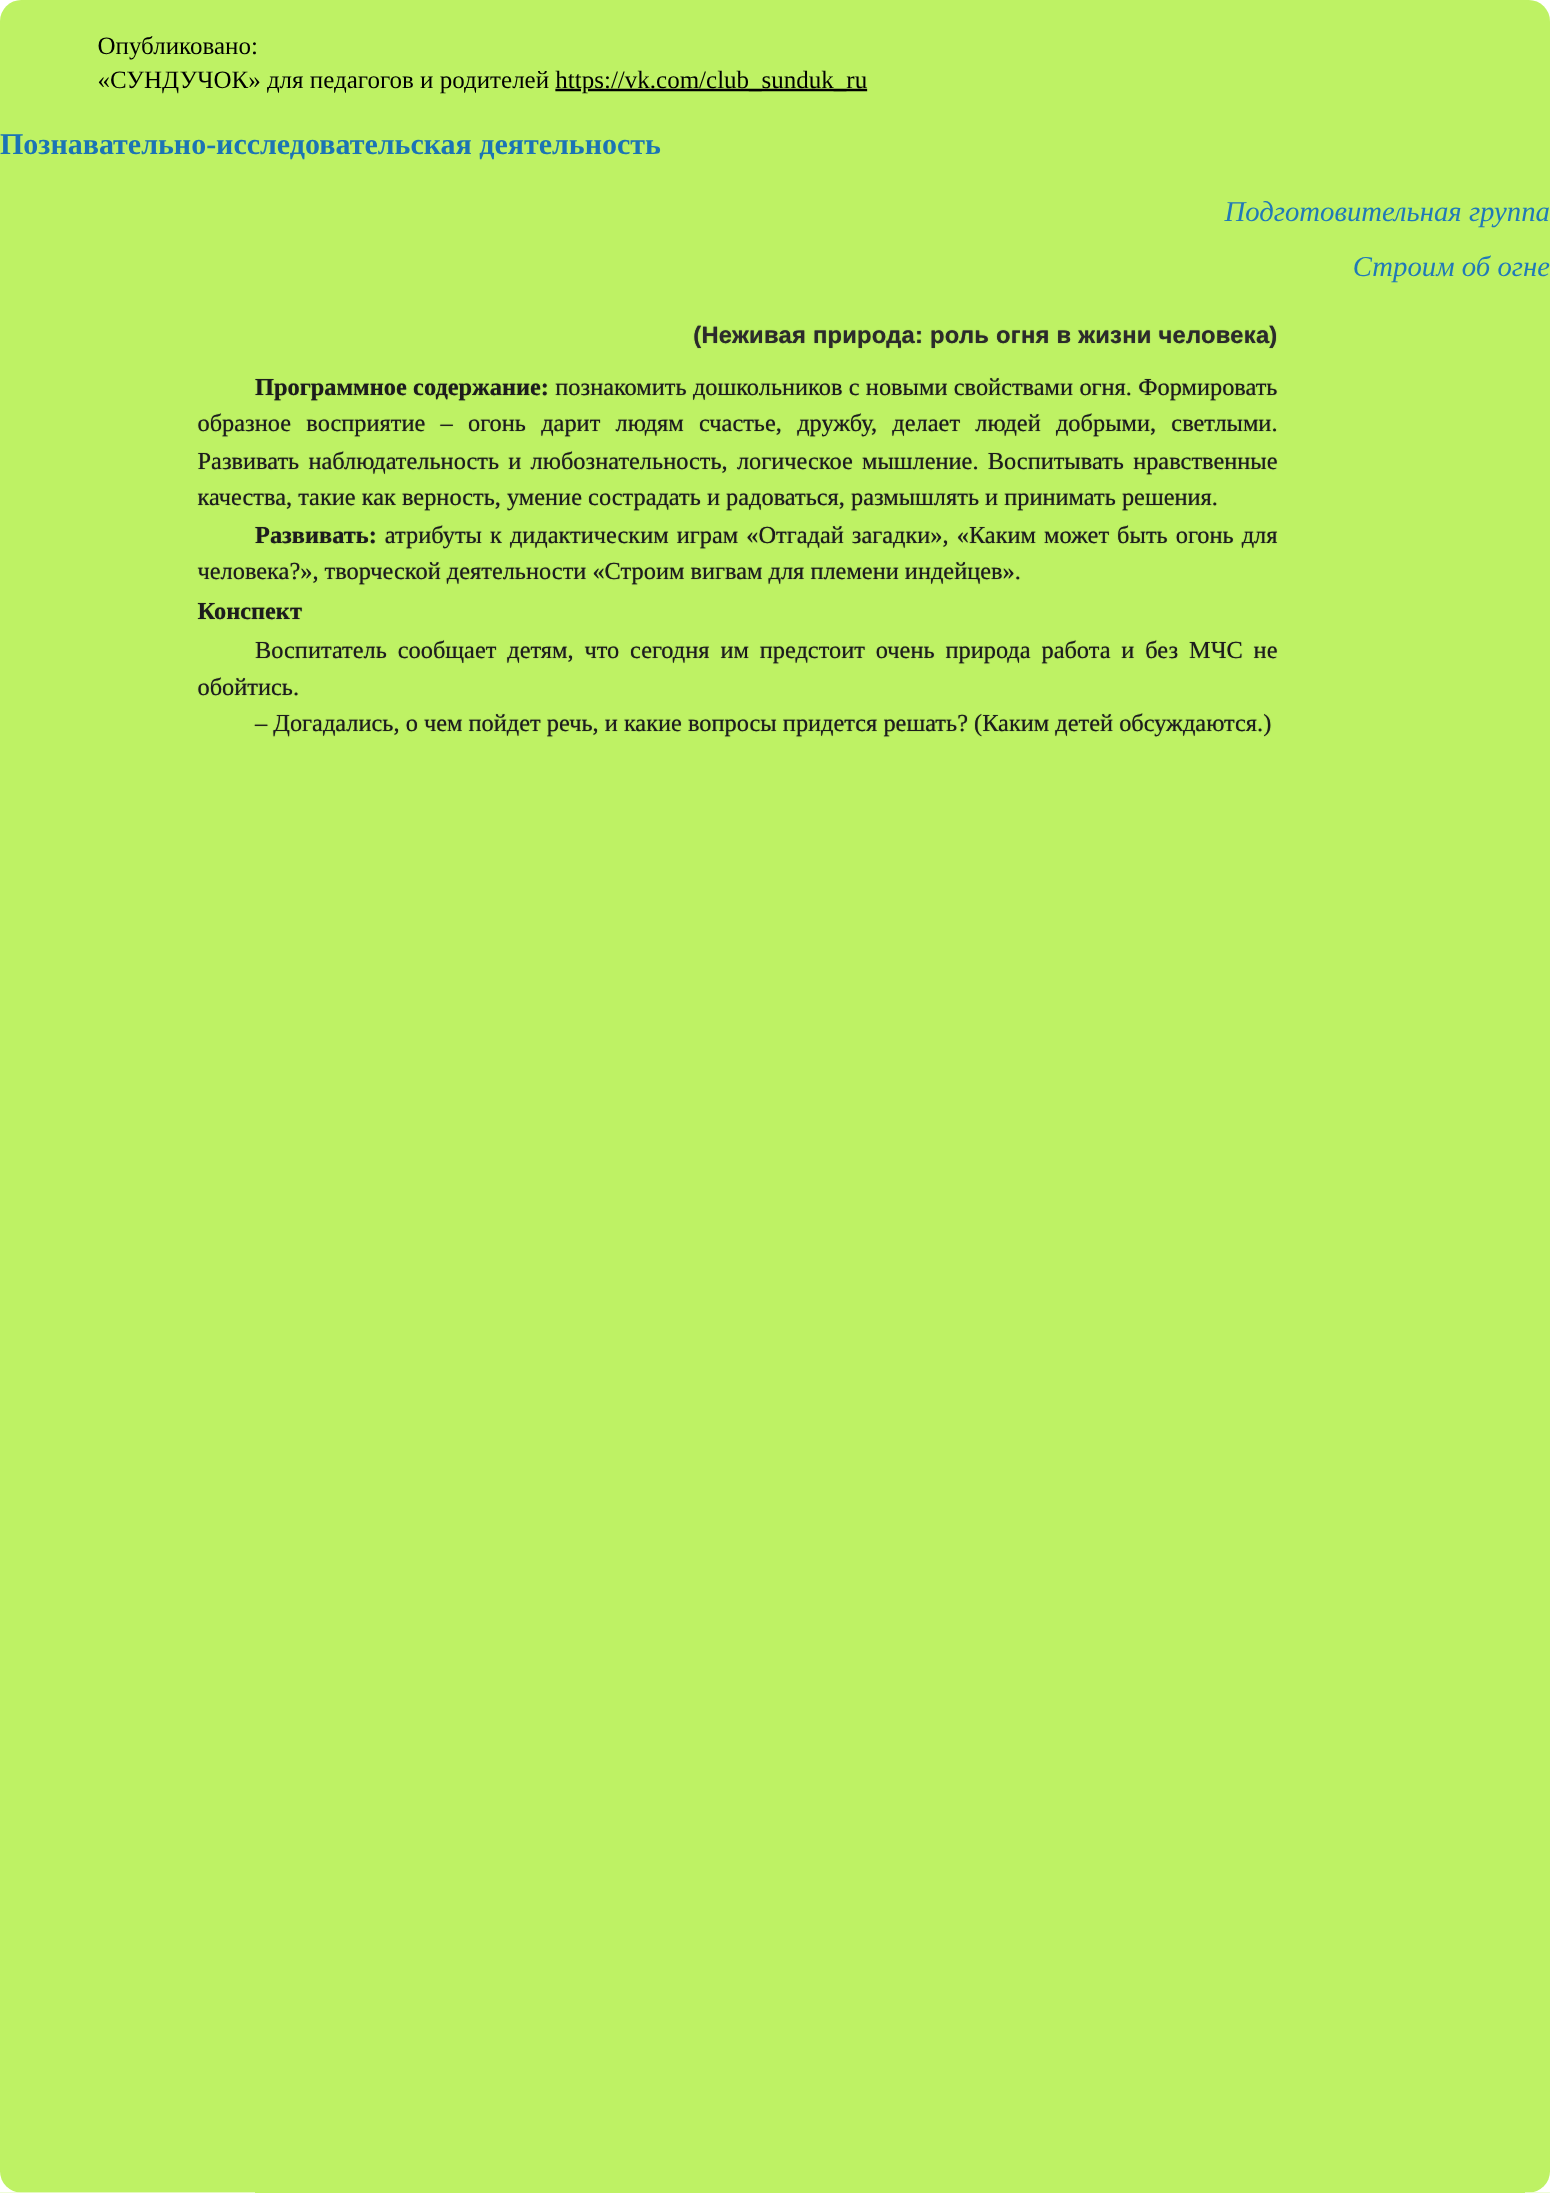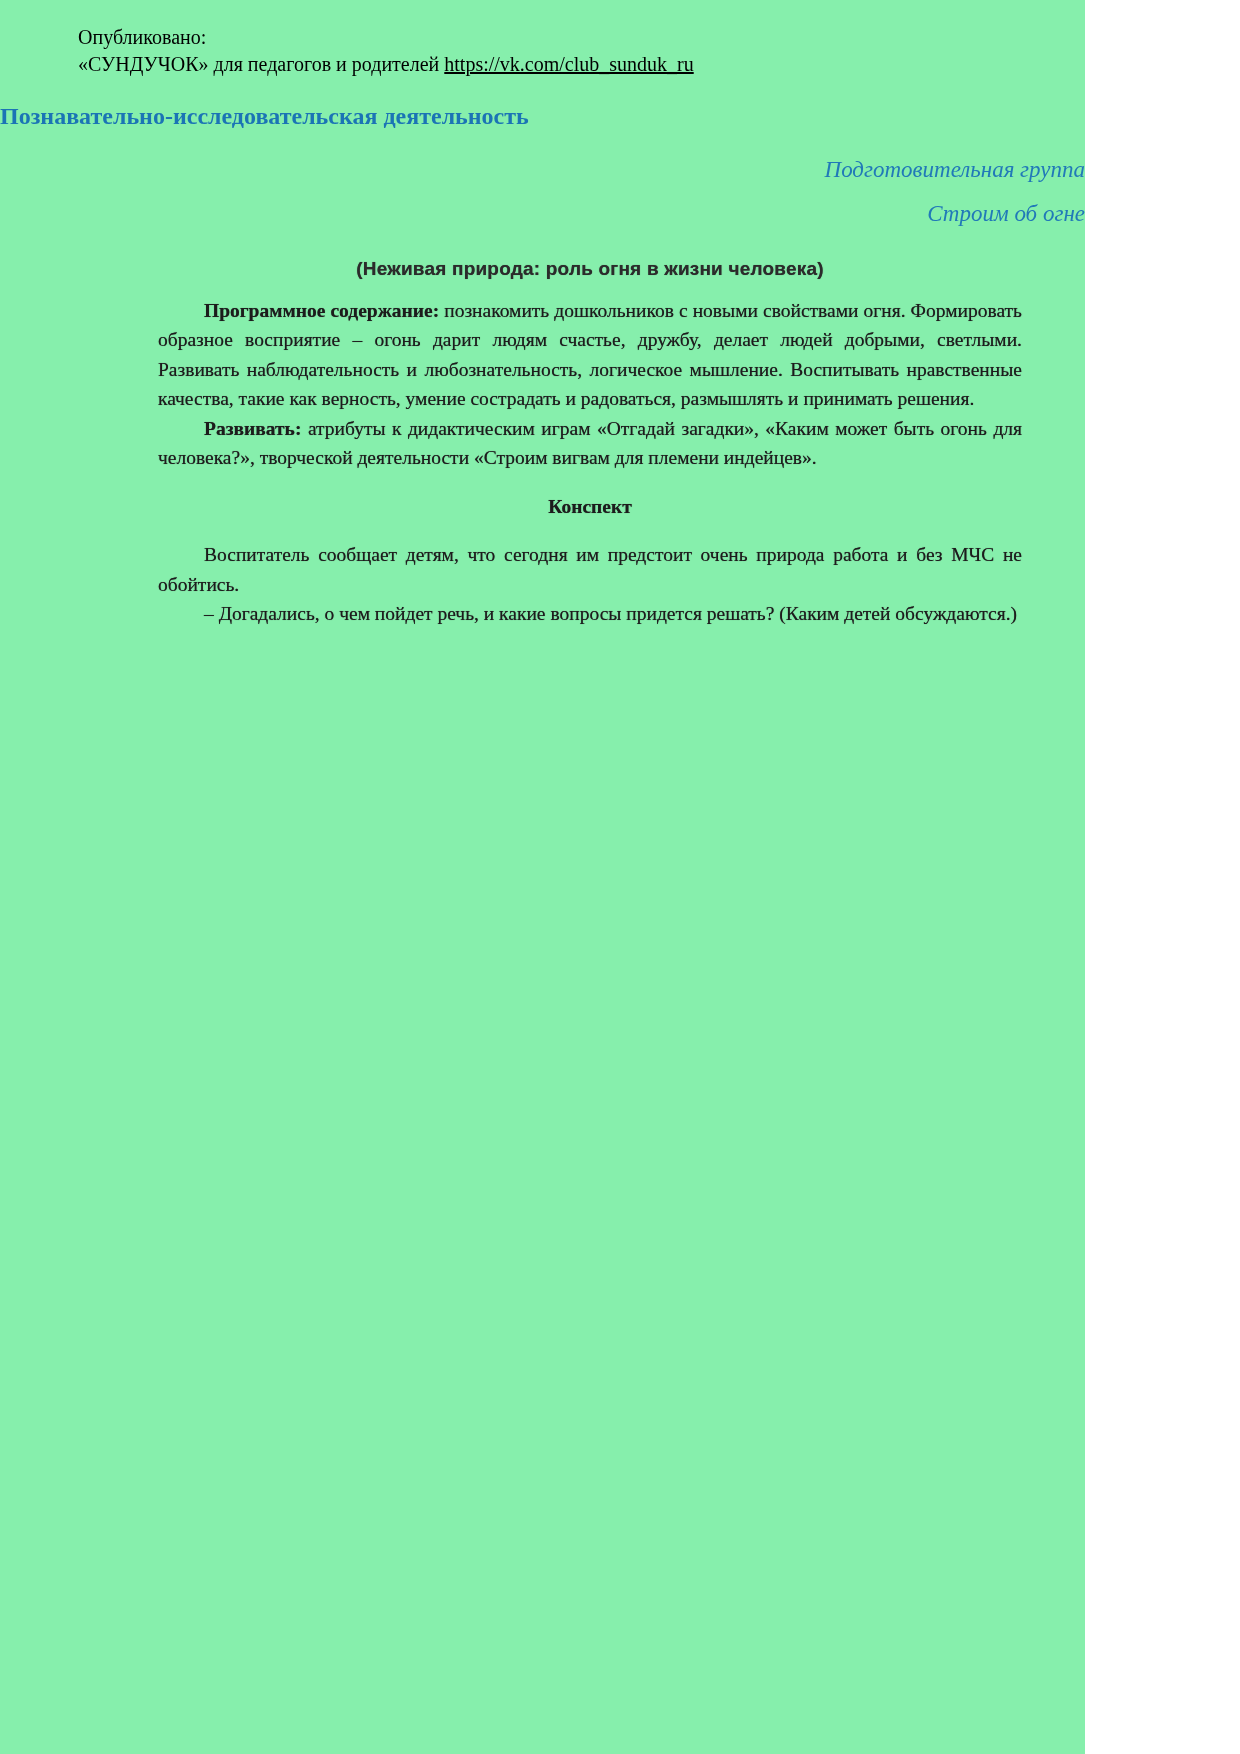--- a/index.html
+++ b/index.html
@@ -1,23 +1,24 @@
 <!DOCTYPE html>
 <html><head>
   <meta charset="utf-8">
   <style>
     html, body { margin: 0; padding: 0; background: #ffffff; }
     .page {
       position: relative;
-      width: 1085px;
+      width: 1240px;
       height: 1754px;
-      background: #86efac;
+      background: #bef264;
       font-family: "Liberation Serif", serif;
       color: #1f1f1f;
       overflow: hidden;
+      border-radius: 17px;
     }
     .pub {
       position: absolute;
       top: 24px;
       left: 78px;
       font-size: 20px;
       line-height: 27px;
       color: #000000;
     }
     .pub .url {
@@ -54,35 +55,35 @@
       left: 158px;
       width: 864px;
       font-size: 19.5px;
       line-height: 29.5px;
       text-align: justify;
       color: #1c1c1c;
       text-shadow: 0 0 0.7px rgba(45, 45, 45, 0.8);
     }
     .theme {
       margin: 0 0 12px 0;
-      text-align: center;
+      text-align: right;
       text-indent: 0;
       font-family: "Liberation Sans", sans-serif;
       font-weight: 700;
       font-size: 19px;
       color: #2b2b2b;
       letter-spacing: 0.2px;
     }
     .para {
       margin: 0;
       text-indent: 46px;
     }
     .heading {
-      margin: 19px 0;
-      text-align: center;
+      margin: 2px 0;
+      text-align: left;
       text-indent: 0;
       font-weight: 700;
     }
   </style>
 </head>
 <body>
 
 <div class="page">
 
   <header class="pub">

